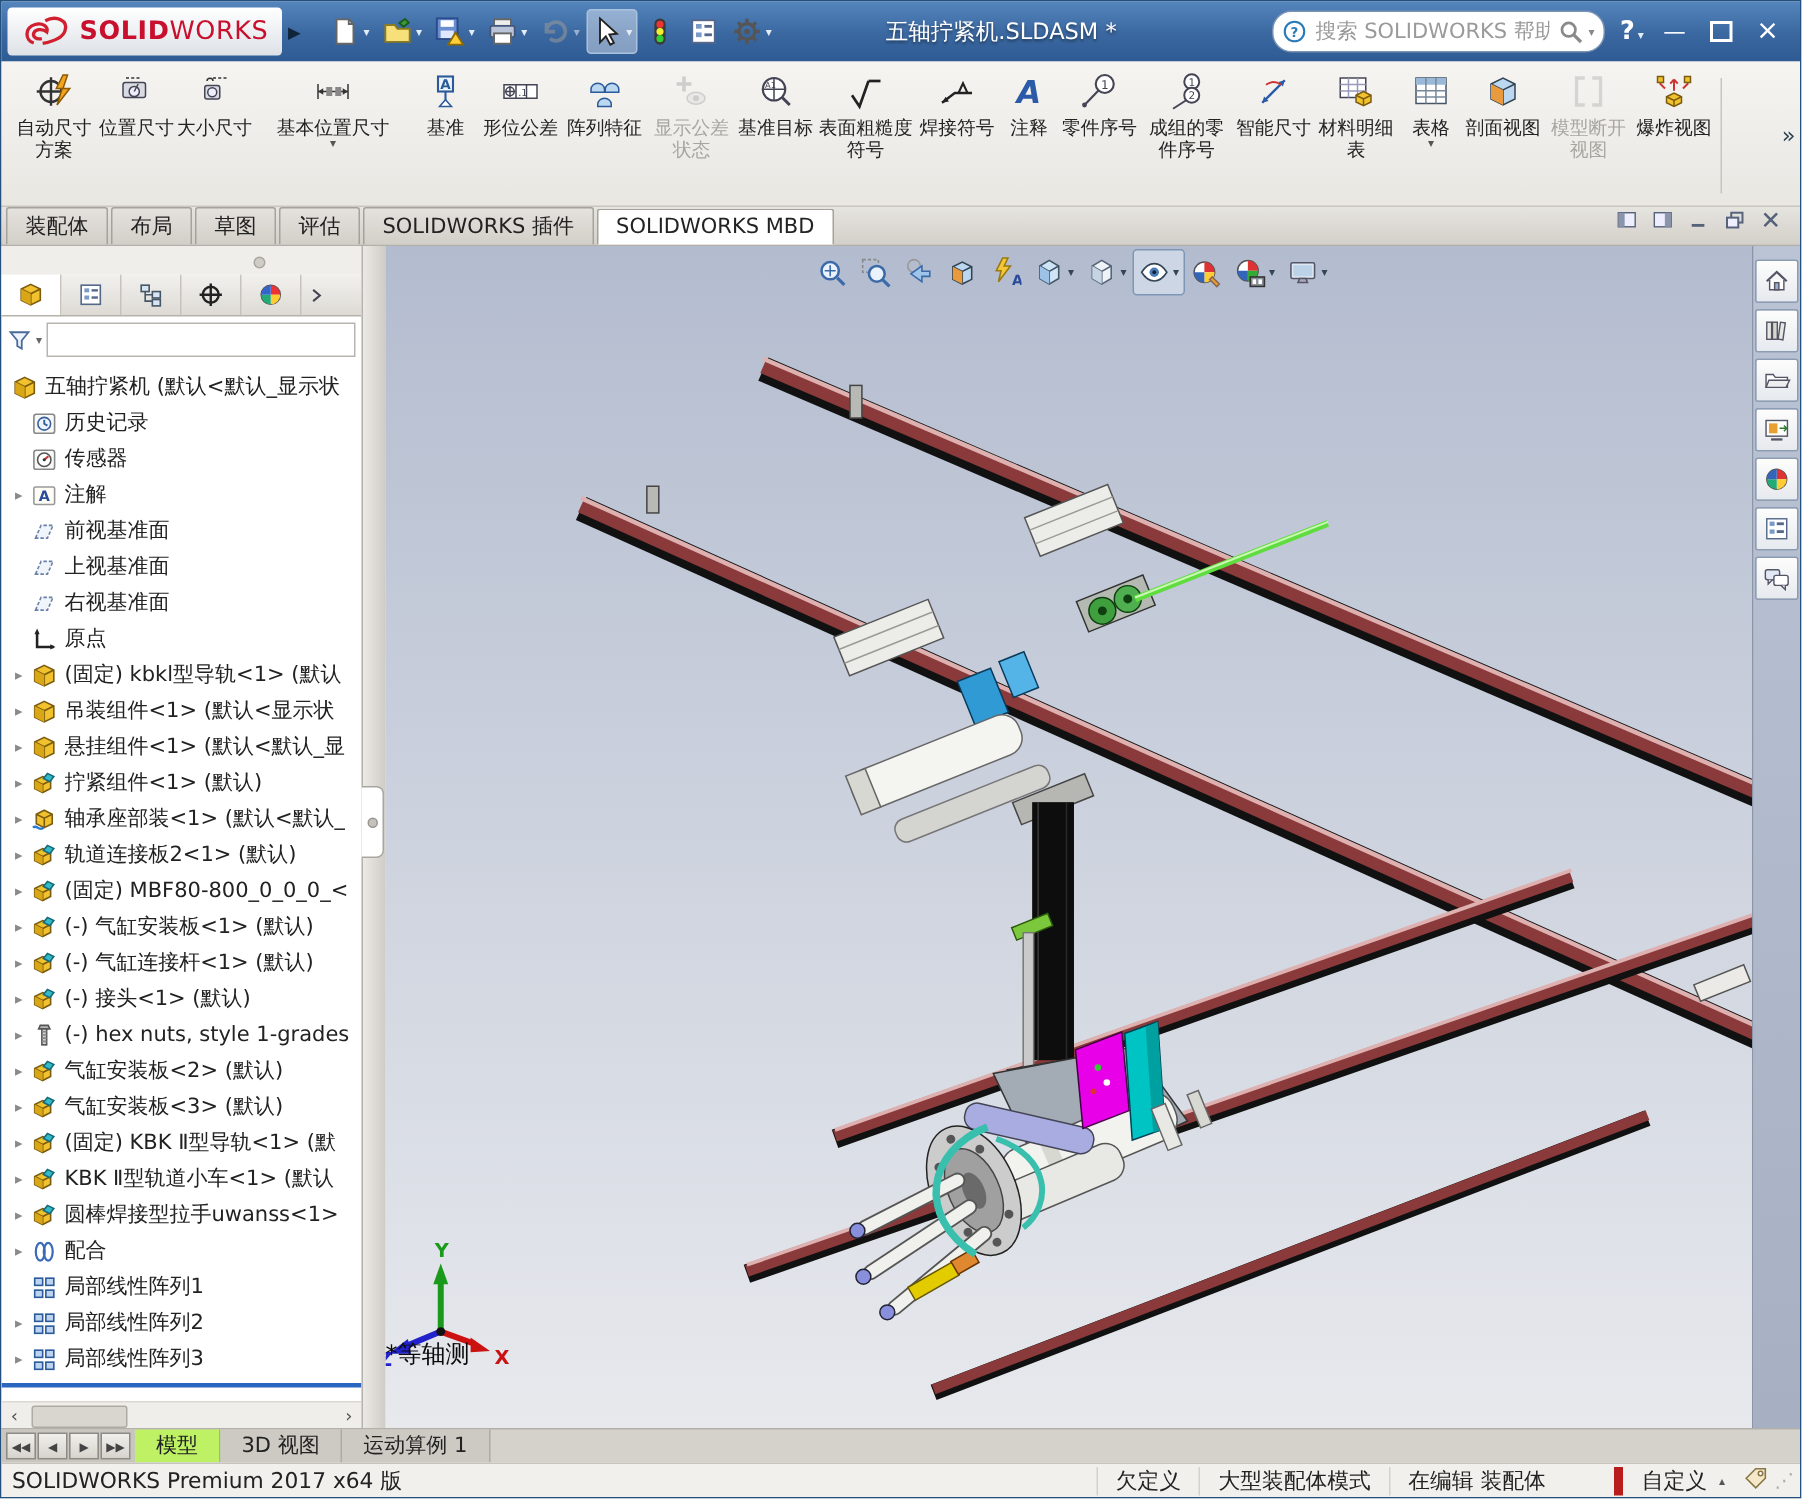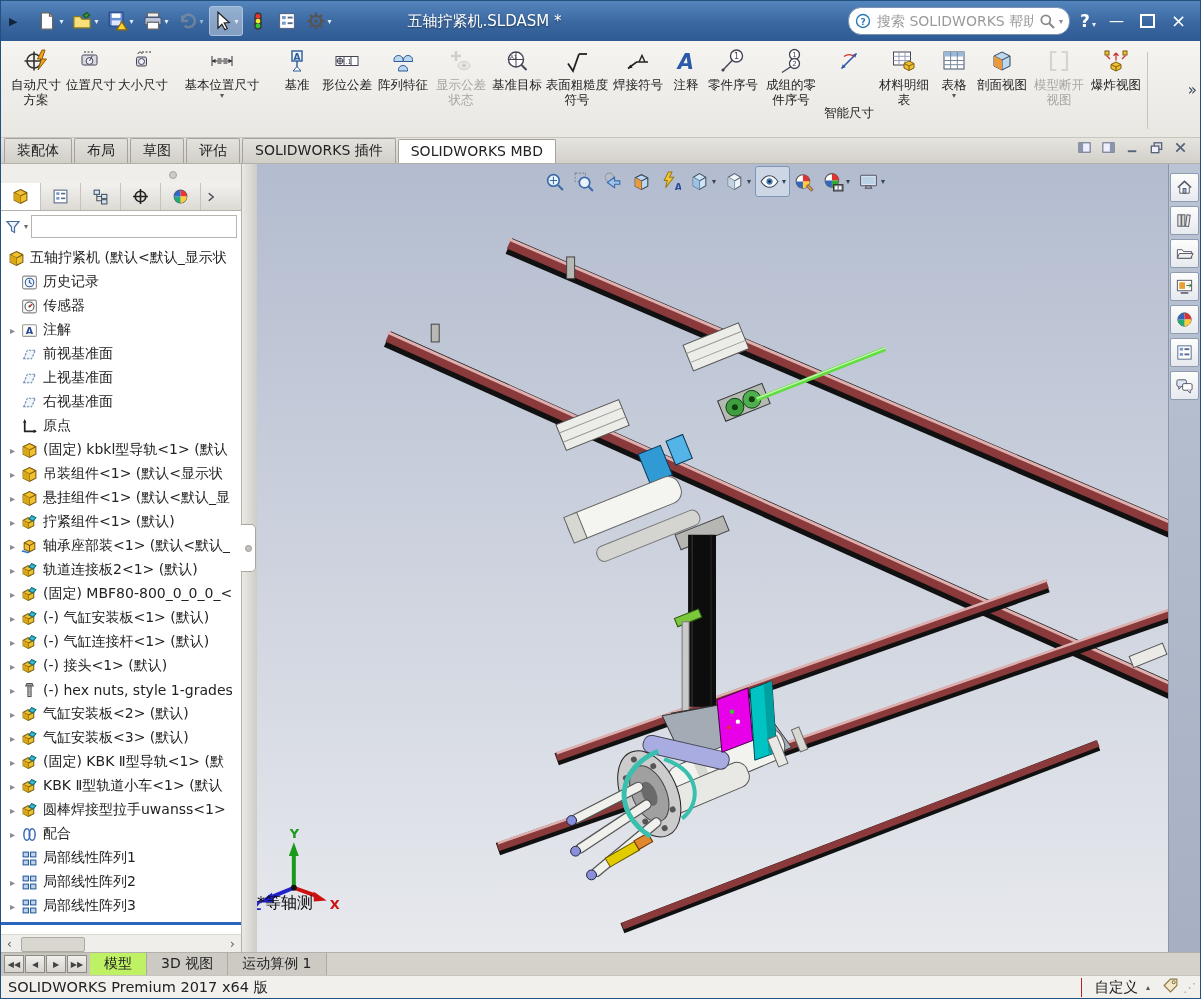--- a/index.html
+++ b/index.html
@@ -95,31 +95,40 @@
 
   
   .bottombar{height:22px;flex:none;background:#d5d2cc;display:flex;align-items:stretch;border-top:1px solid #b3b0aa}
   .bnav{display:flex;align-items:center;gap:1px;padding:0 3px;background:#c9c6c0}
   .bnav span{width:18px;height:16px;border:1px solid #8d8b86;background:linear-gradient(180deg,#f0efeb,#d7d4ce);color:#444;font-size:8px;display:flex;align-items:center;justify-content:center}
   .btab{display:flex;align-items:center;padding:0 14px;font-size:14px;border-right:1px solid #aeaba5;background:#cdcac4;white-space:nowrap}
   .btab.active{background:#bef264}
   .statusbar{height:22px;flex:none;background:#f1f0ed;border-top:1px solid #c7c4be;display:flex;align-items:center;padding-left:7px;font-size:14.5px}
   .sleft{flex:1;white-space:nowrap}
   .sitem{padding:0 12px;border-left:1px solid #d5d2cc;white-space:nowrap}
-  .scustom{margin-left:34px;display:flex;align-items:center;gap:8px;padding:0 12px;border-left:1px solid #b91c1c}
+  .scustom{margin-left:34px;display:flex;align-items:center;gap:8px;padding:0 12px;border-left:6px solid #b91c1c}
   .scaret{font-size:8px;color:#555}
   .stag .ic{width:17px;height:17px}
   .grip{color:#b0ada7;font-size:13px;padding:0 4px}
 </style>
 </head>
 <body>
 
 <div id="app">
 
   <div class="titlebar">
+    <div class="logo">
+      <span class="ic" style="width:34px;height:26px">
+        <svg viewBox="0 0 40 28">
+            <path d="M10 23C3 21 2.5 11 11 8.5c6-1.7 10.5 1.8 9.3 5.8-3.8-3-9.3-2-10.3 1-1 2.6 1.8 5.2 6.3 4.2" fill="none" stroke="#d01f2e" stroke-width="2.6"></path>
+            <path d="M19 5.5c9-4.5 18 0 15.6 7.6C33 19.5 24 22 17 23.4" fill="none" stroke="#d01f2e" stroke-width="2.6"></path>
+          </svg>
+      </span>
+      <span class="logo-text"><span id="brand-bold">SOLID</span><span class="rest" id="brand-rest">WORKS</span></span>
+    </div>
     <span class="logo-arrow">▶</span>
     <div class="qat" id="qat">
         <span class="qbtn">
           <span class="ic">
             <svg viewBox="0 0 16 16">
               <path d="M3.5 1.5h6.5l2.5 2.5v10.5H3.5z" fill="#fff" stroke="#666"></path>
               <path d="M10 1.5V4h2.5" fill="none" stroke="#666"></path>
             </svg>
           </span>
           <span class="caret">▾</span>
@@ -374,21 +383,21 @@
           <svg viewBox="0 0 26 26">
             <circle cx="16.5" cy="6.5" r="5" fill="#fff" stroke="#445" stroke-width="1.3"></circle>
             <text x="16.5" y="9" font-size="7" text-anchor="middle" fill="#445">1</text>
             <circle cx="16.5" cy="15.5" r="5" fill="#fff" stroke="#445" stroke-width="1.3"></circle>
             <text x="16.5" y="18" font-size="7" text-anchor="middle" fill="#445">2</text>
             <path d="M12.8 18.8L4 24.5" stroke="#445" stroke-width="1.3"></path>
           </svg>
         </span>
         <div class="rlabel">成组的零件序号</div>
       </div>
-      <div class="rbtn" style="width: 50px; gap: 28px;">
+      <div class="rbtn" style="width: 50px;">
         <span class="ic">
           <svg viewBox="0 0 26 26">
             <path d="M5.5 20.5L20.5 5.5" stroke="#2a5aa8" stroke-width="1.6"></path>
             <path d="M5.5 20.5l1.2-4.2 3 3zM20.5 5.5l-4.2 1.2 3 3z" fill="#2a5aa8"></path>
             <path d="M8 8.5c3.2-2.3 6.8-2.3 10 0" fill="none" stroke="#c33" stroke-width="1.3"></path>
           </svg>
         </span>
         <div class="rlabel">智能尺寸</div>
       </div>
       <div class="rbtn" style="width: 56px;">
@@ -1262,20 +1271,25 @@
     </div>
     <div id="doctabs" style="display:flex">
         <span class="btab active">模型</span>
         <span class="btab">3D 视图</span>
         <span class="btab">运动算例 1</span>
       </div>
   </div>
 
   <div class="statusbar">
     <span class="sleft">SOLIDWORKS Premium 2017 x64 版</span>
+    <span id="statusitems" style="display:flex">
+        <span class="sitem">欠定义</span>
+        <span class="sitem">大型装配体模式</span>
+        <span class="sitem">在编辑 装配体</span>
+      </span>
     <span class="scustom">
         <span>自定义</span>
         <span class="scaret">▴</span>
       </span>
     <span class="stag"><span class="ic" id="tagic">
           <svg viewBox="0 0 16 16">
             <path d="M2 8l6-6h6v6l-6 6z" fill="#f4e8c8" stroke="#887744"></path>
             <circle cx="11" cy="5" r="1.4" fill="#fff" stroke="#887744"></circle>
           </svg>
         </span></span>

